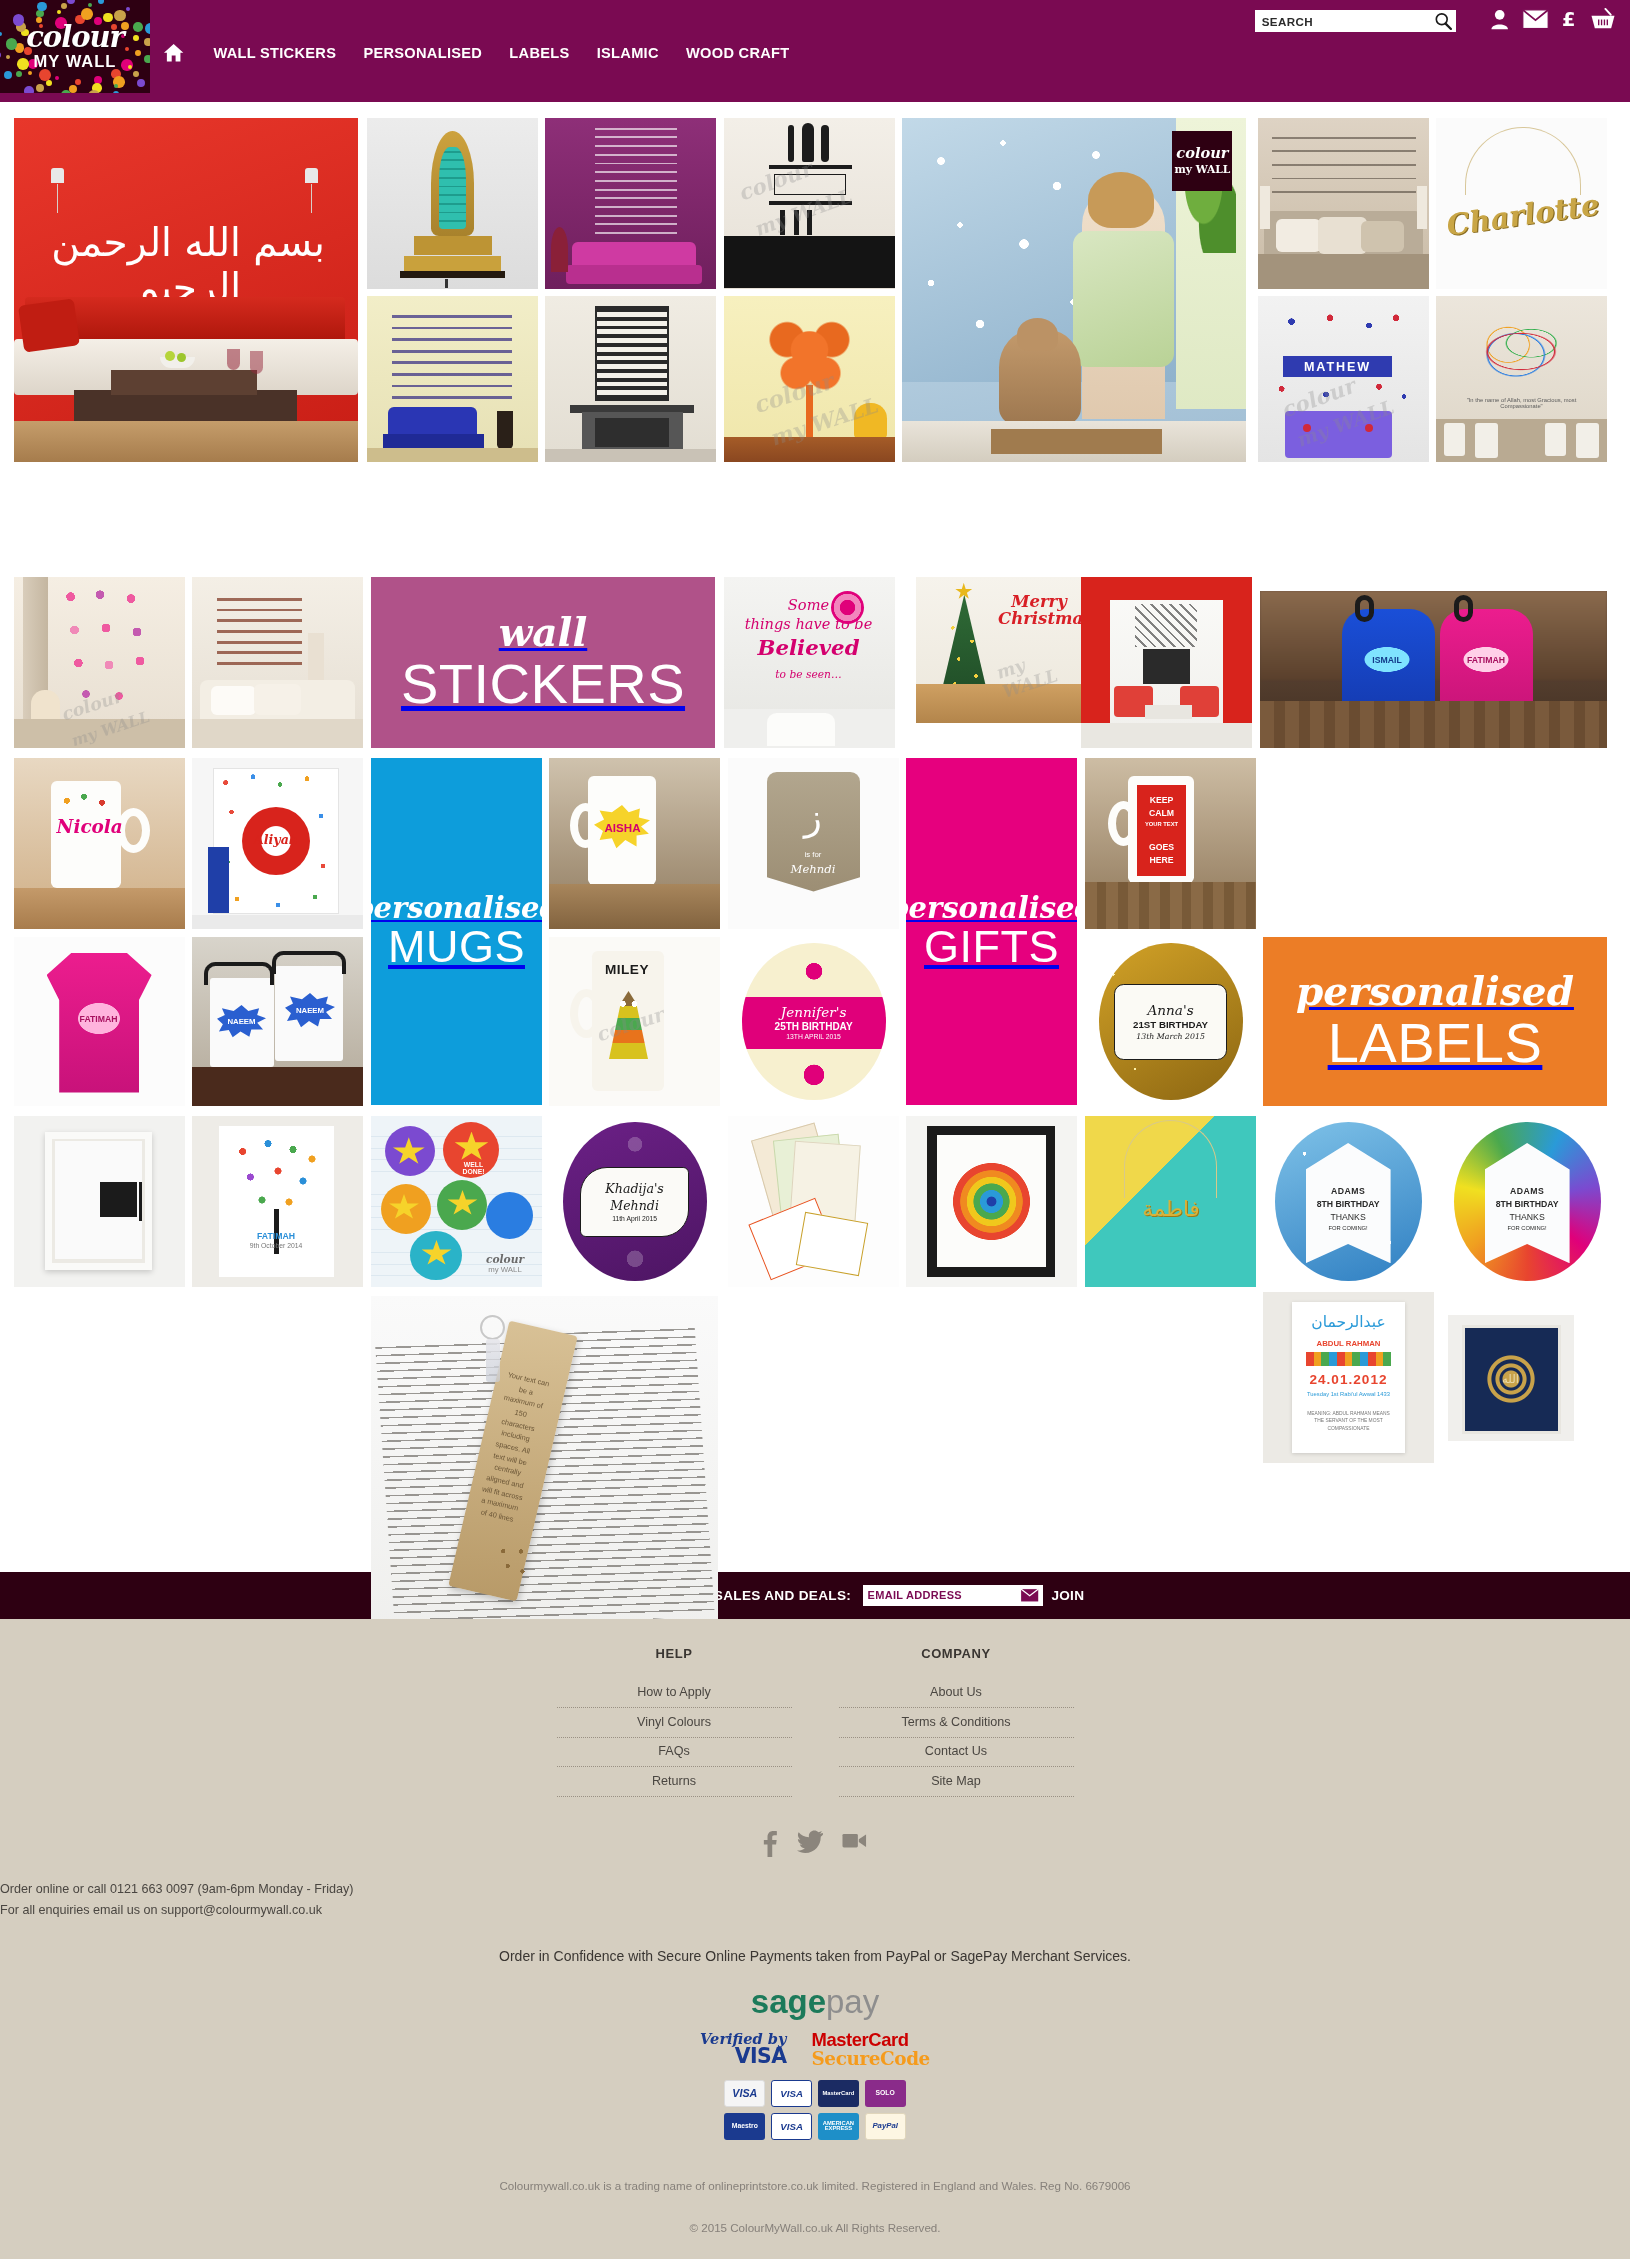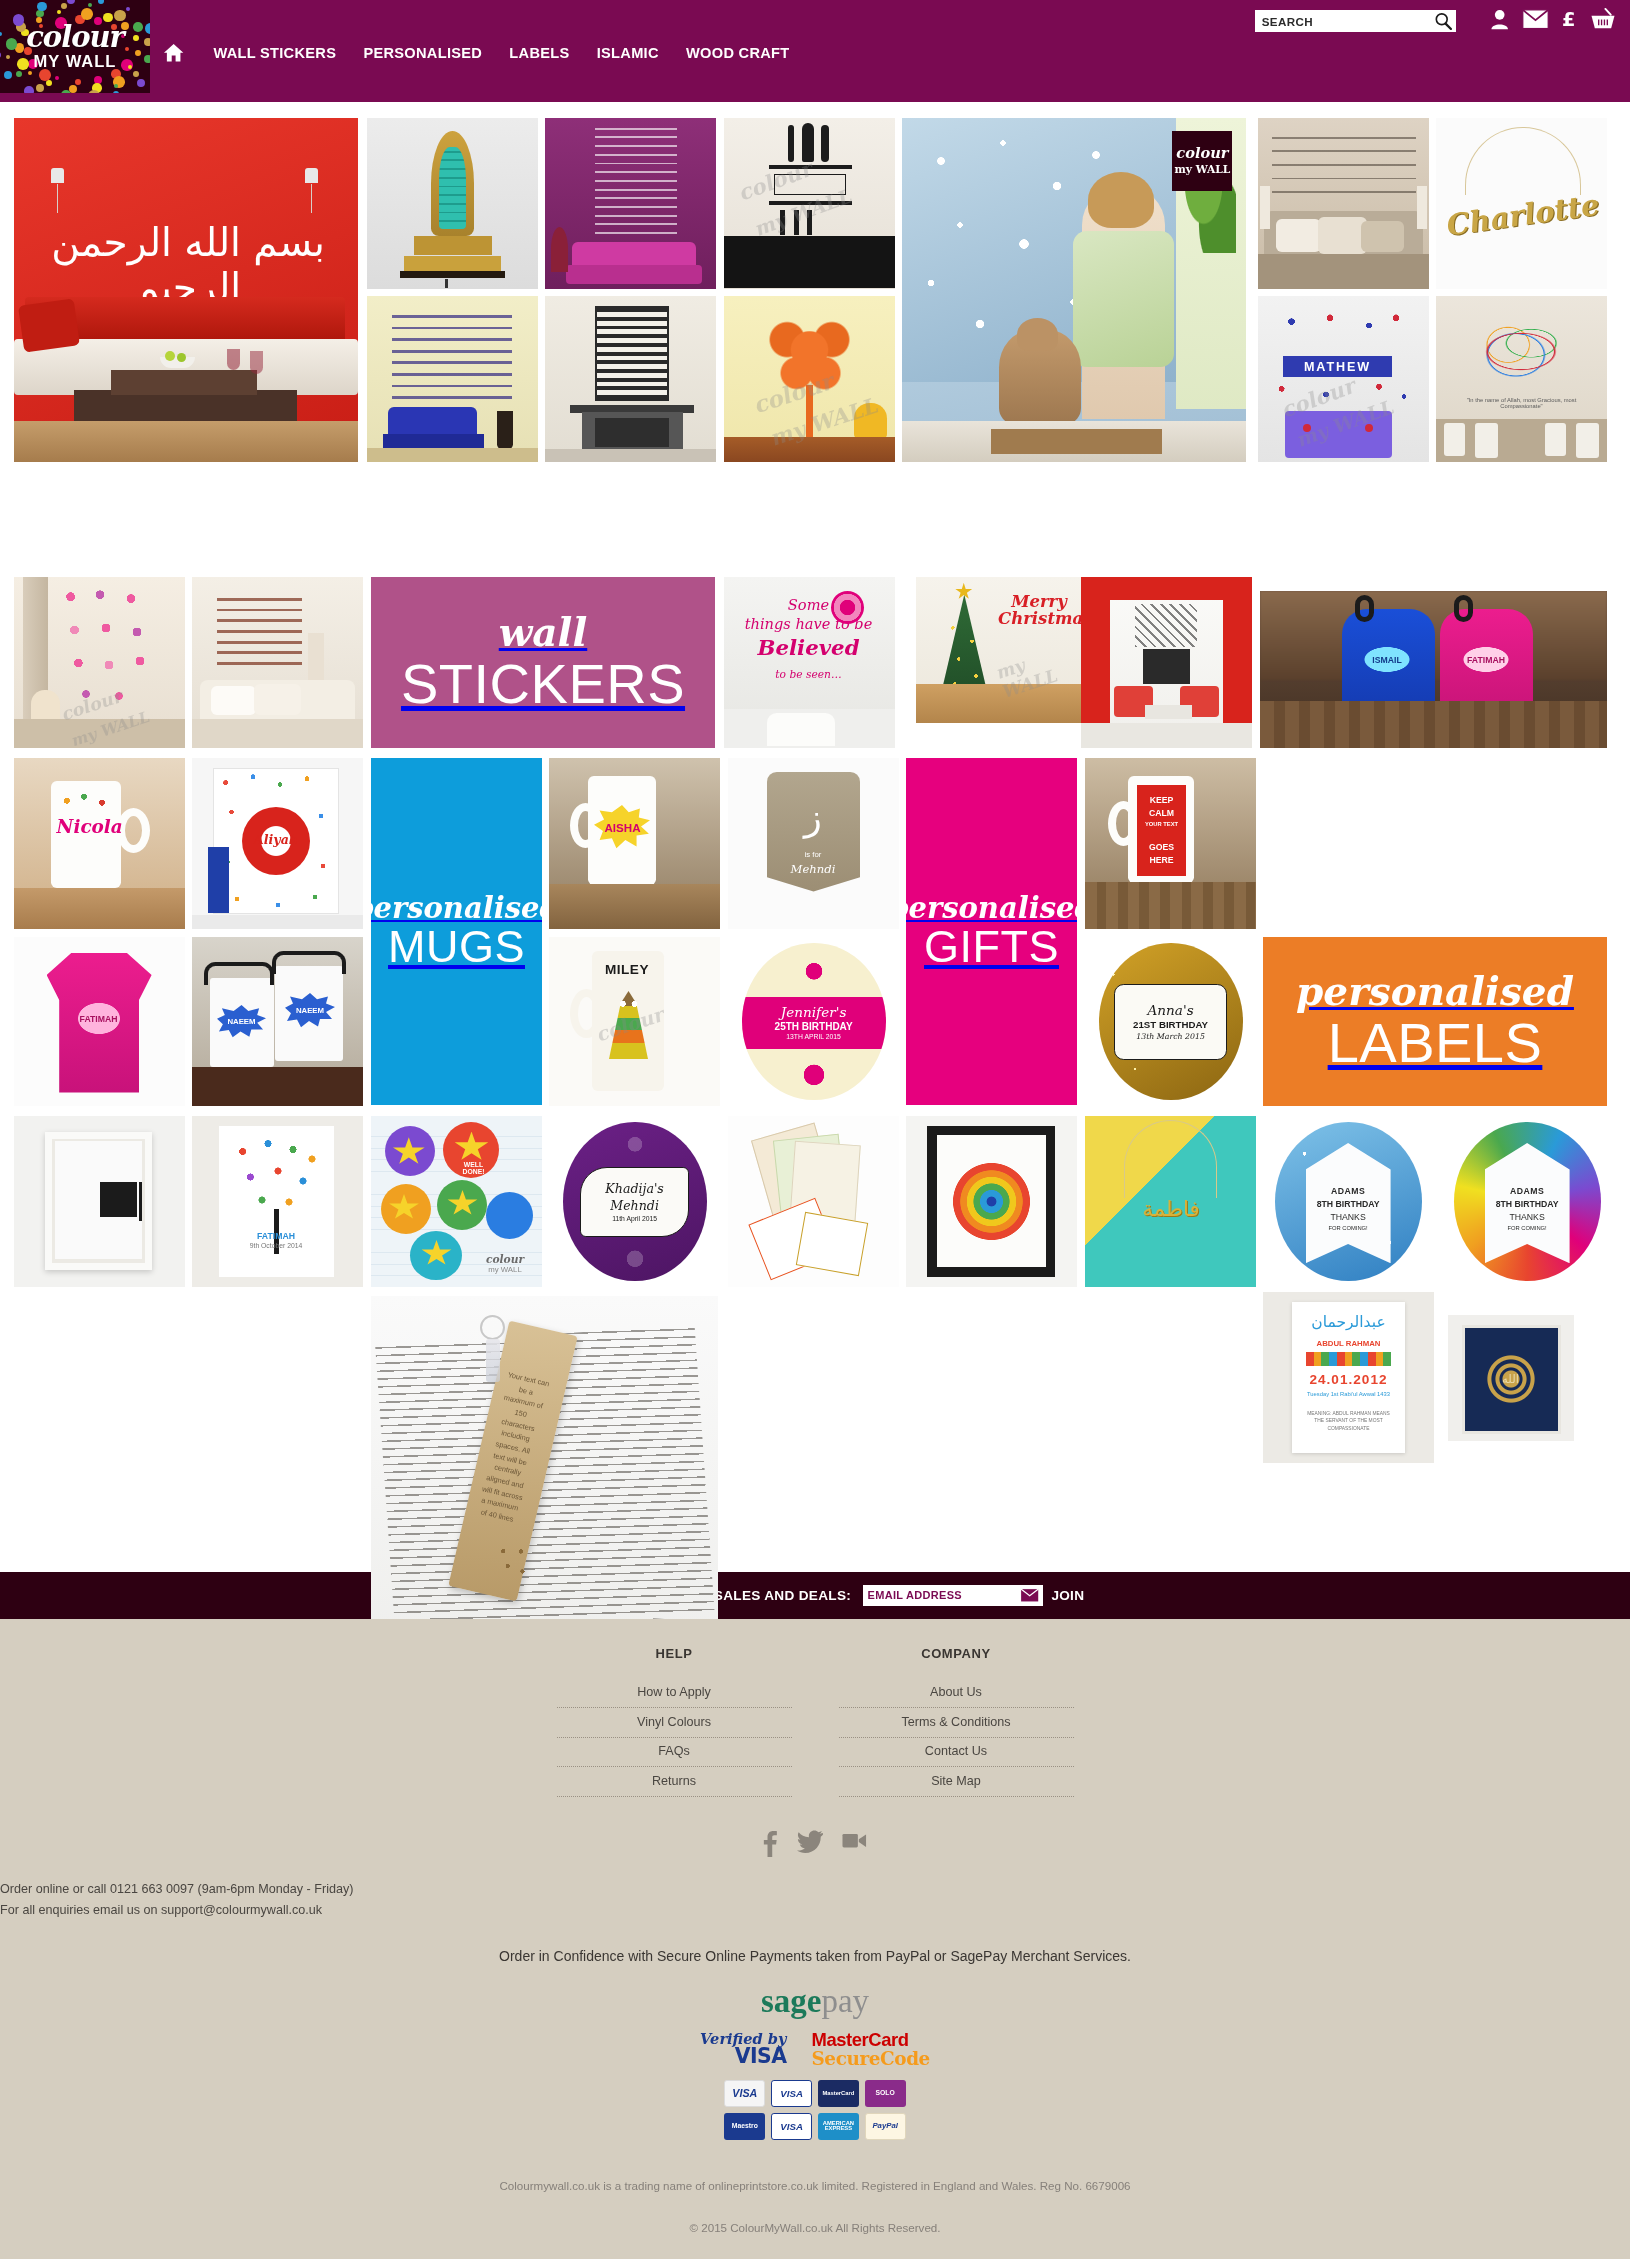--- a/index.html
+++ b/index.html
@@ -116,21 +116,21 @@
     text-decoration:none; padding:6.8px 0 7.8px;
     border-bottom:1px dotted #9a9184;
   }
   .socials { display:flex; justify-content:center; gap:19.4px; margin-top:33px; }
   .socials span { cursor:pointer; display:block; }
   .contact { text-align:left; margin-top:21.3px; }
   .contact p { margin:0 0 6.8px; font-size:12.6px; color:#4a4641; }
   .secure { text-align:center; margin-top:31px; font-size:14px; color:#3a3632; }
   .sagepay {
     text-align:center; margin-top:21.3px;
-    font-family:Liberation Serif, serif; font-size:33px; line-height:1; font-weight:bold;
+    font-family:Liberation Sans, sans-serif; font-size:33px; line-height:1; font-weight:bold;
   }
   .sagepay .s1 { color:#1c7a5a; }
   .sagepay .s2 { color:#8e8e8e; font-weight:normal; }
   .badges { display:flex; justify-content:center; align-items:center; gap:25px; margin-top:11.6px; }
   .vbv { text-align:right; line-height:1.05; }
   .vbv .l1 { font-family:"DejaVu Serif", serif; font-style:italic; font-weight:bold; font-size:14.6px; color:#1a3a8f; }
   .vbv .l2 { font-family:"DejaVu Sans", sans-serif; font-weight:bold; font-size:20.4px; color:#1a3a8f; letter-spacing:-0.5px; }
   .msc { text-align:left; line-height:1.05; }
   .msc .l1 { font-weight:bold; font-size:18.4px; color:#cc0000; letter-spacing:-0.4px; }
   .msc .l2 { font-family:"DejaVu Serif", serif; font-weight:bold; font-size:18.4px; color:#f59b1c; letter-spacing:-0.4px; }

